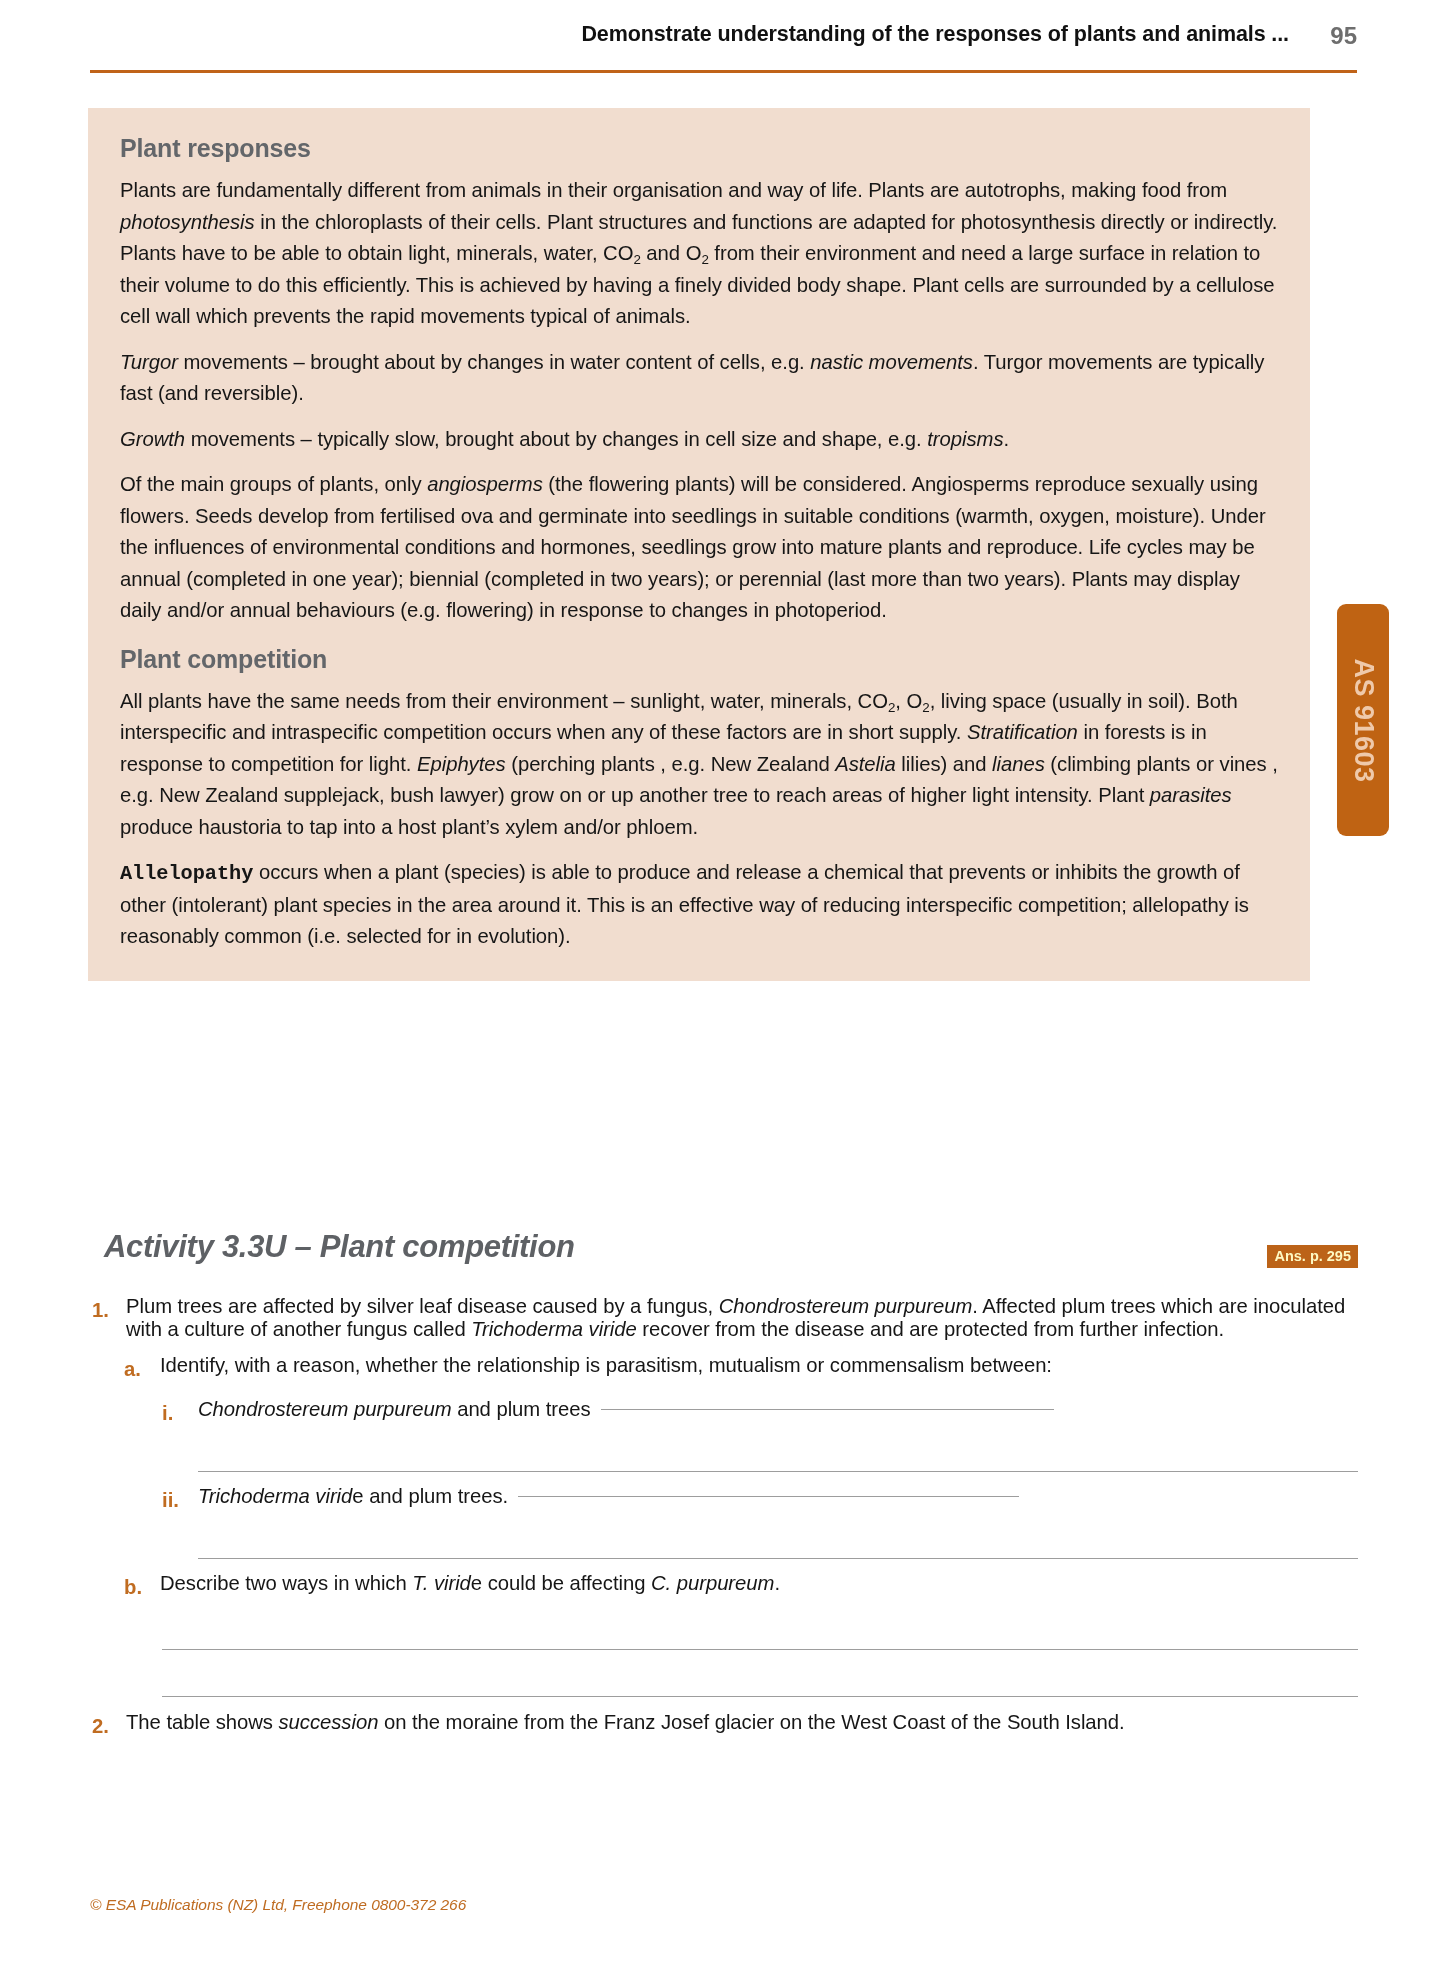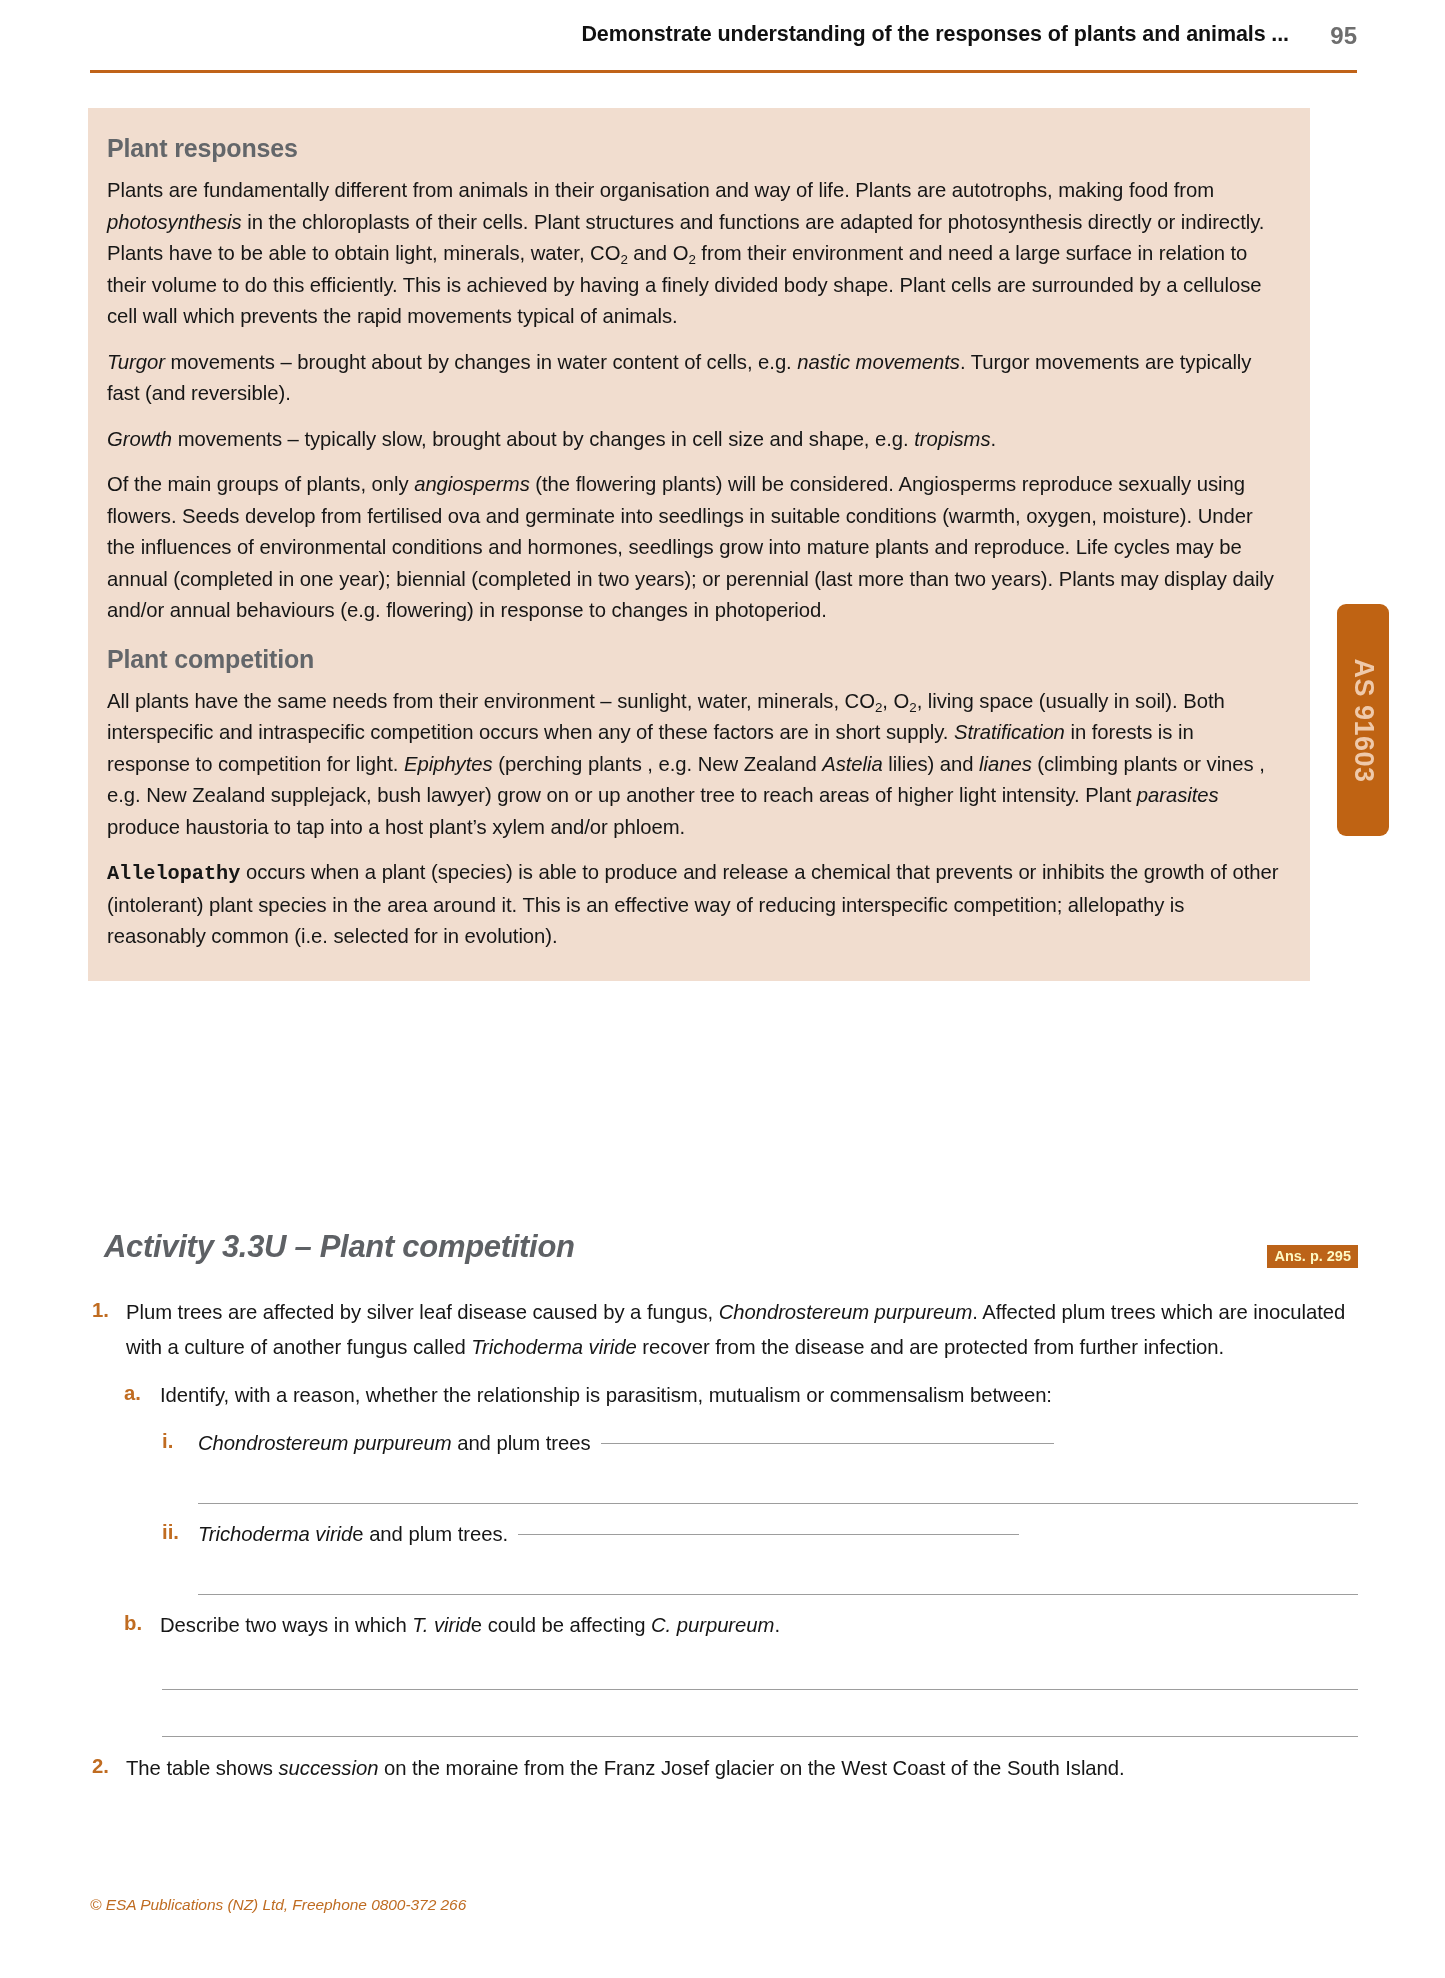--- a/index.html
+++ b/index.html
@@ -58,21 +58,21 @@
     background: #c06318;
   }
 
   
   .notes-panel {
     position: absolute;
     left: 88px;
     top: 108px;
     width: 1222px;
     background: #f1ddcf;
-    padding: 26px 30px 28px 19px;
+    padding: 26px 30px 28px 32px;
     box-sizing: border-box;
   }
   .panel-heading {
     font-size: 25px;
     font-weight: bold;
     color: #63666a;
     margin: 0 0 12px 0;
     letter-spacing: -0.15px;
   }
   .panel-heading.second {
@@ -154,21 +154,21 @@
   }
   .q-marker {
     color: #c06c21;
     font-weight: bold;
     font-size: 20.3px;
     line-height: 31px;
     flex: none;
   }
   .q-body {
     font-size: 20.3px;
-    line-height: 35px;
+    line-height: 23px;
     color: #161616;
     letter-spacing: -0.05px;
     flex: 1;
   }
   .q-body i { font-style: italic; }
 
   
   .lvl1 { margin-top: 14px; padding-left: 4px; }
   .lvl1 .q-marker { width: 34px; }
   .lvl2 { margin-top: 13px; padding-left: 36px; }

